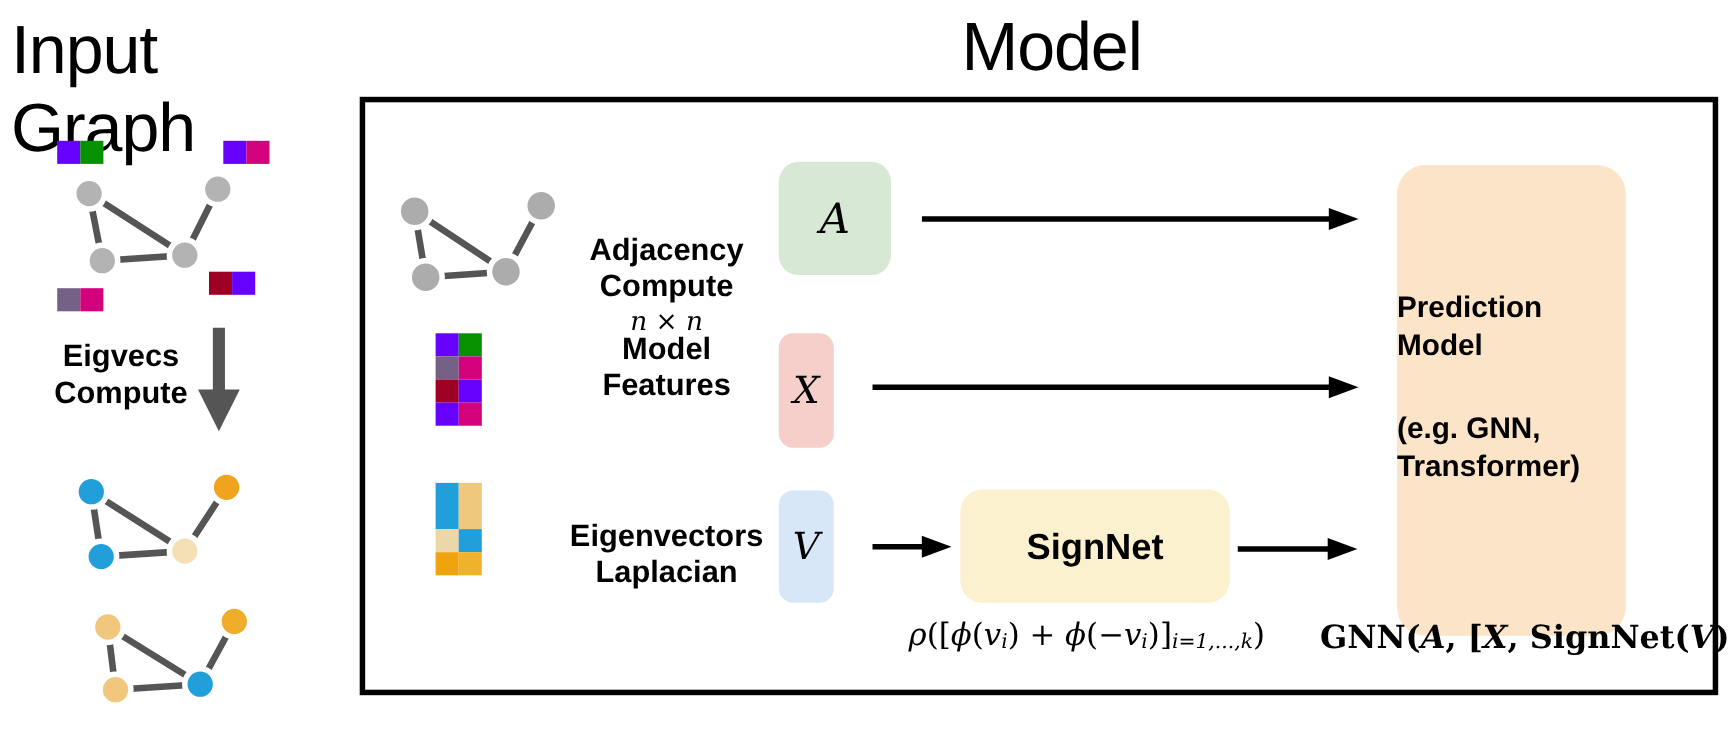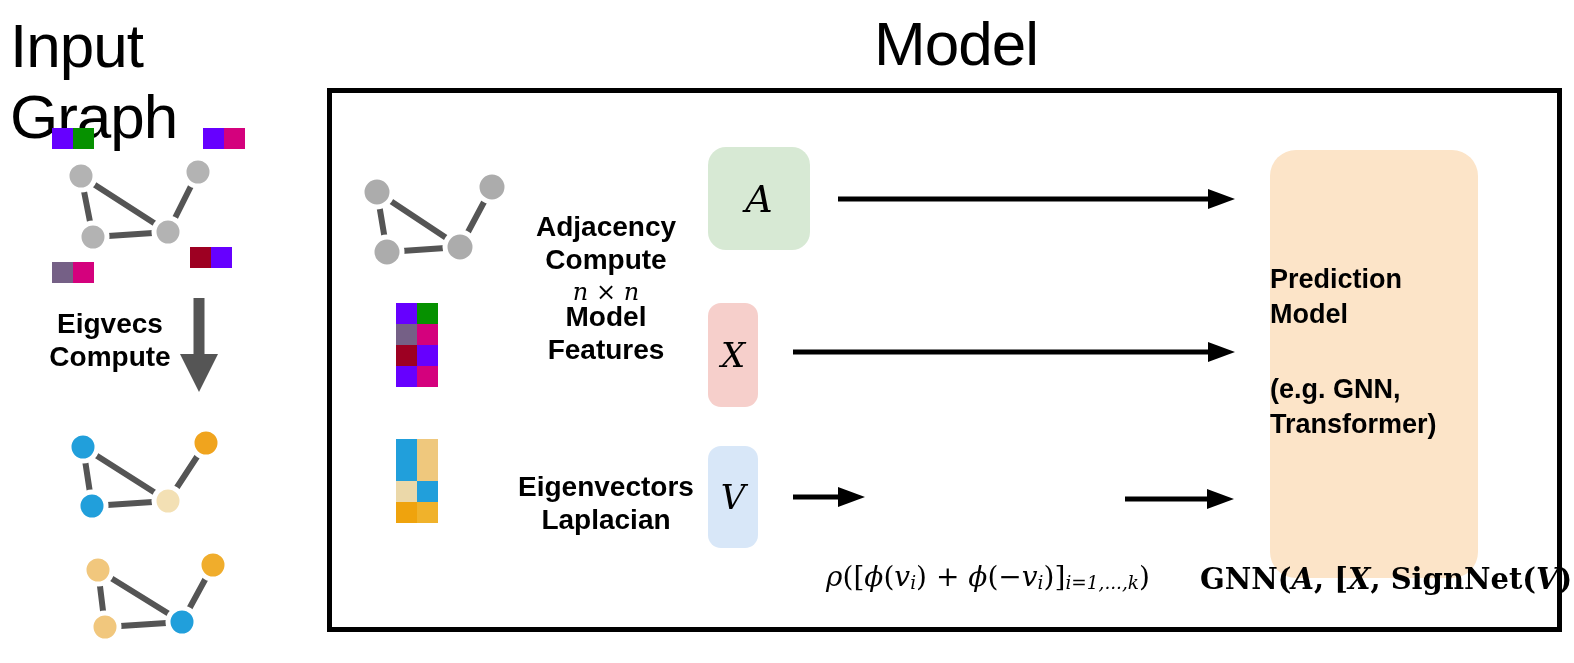--- a/index.html
+++ b/index.html
@@ -187,20 +187,23 @@
 
   <div class="abs sym-box" style="left: 708px; top: 446px; width: 50px; height: 102px; border-radius: 13px; font-size: 34px; background: rgb(216, 231, 248);">
     <span>V</span>
   </div>
 
   <svg class="abs" style="left:793px;top:484px;" width="73" height="26">
     <line x1="0" y1="13" x2="47" y2="13" stroke="#000" stroke-width="5"></line>
     <polygon points="45,3 72,13 45,23" fill="#000"></polygon>
   </svg>
 
+  <div class="abs signnet-box" style="background: rgb(252, 241, 206);">
+    <span>SignNet</span>
+  </div>
 
   <svg class="abs" style="left:1125px;top:486px;" width="110" height="26">
     <line x1="0" y1="13" x2="84" y2="13" stroke="#000" stroke-width="5"></line>
     <polygon points="82,3 109,13 82,23" fill="#000"></polygon>
   </svg>
 
   <div class="abs pred-box" style="background: rgb(252, 228, 200);">
     <div>Prediction</div>
     <div>Model</div>
     <div class="spacer40"></div>

